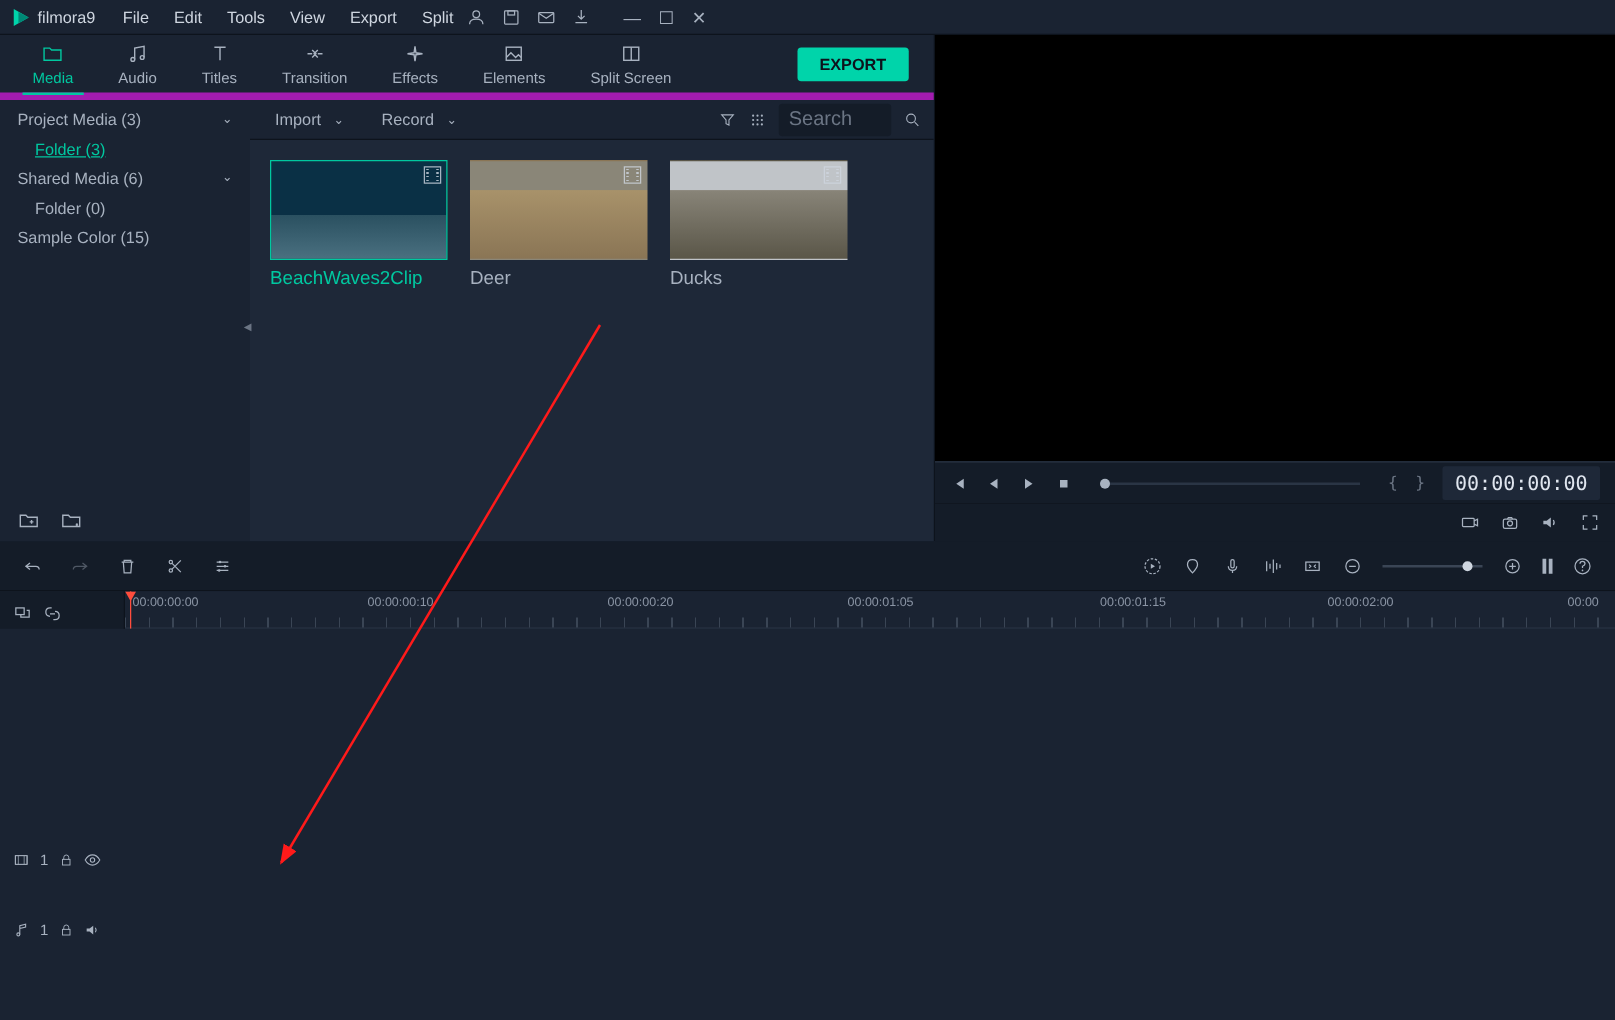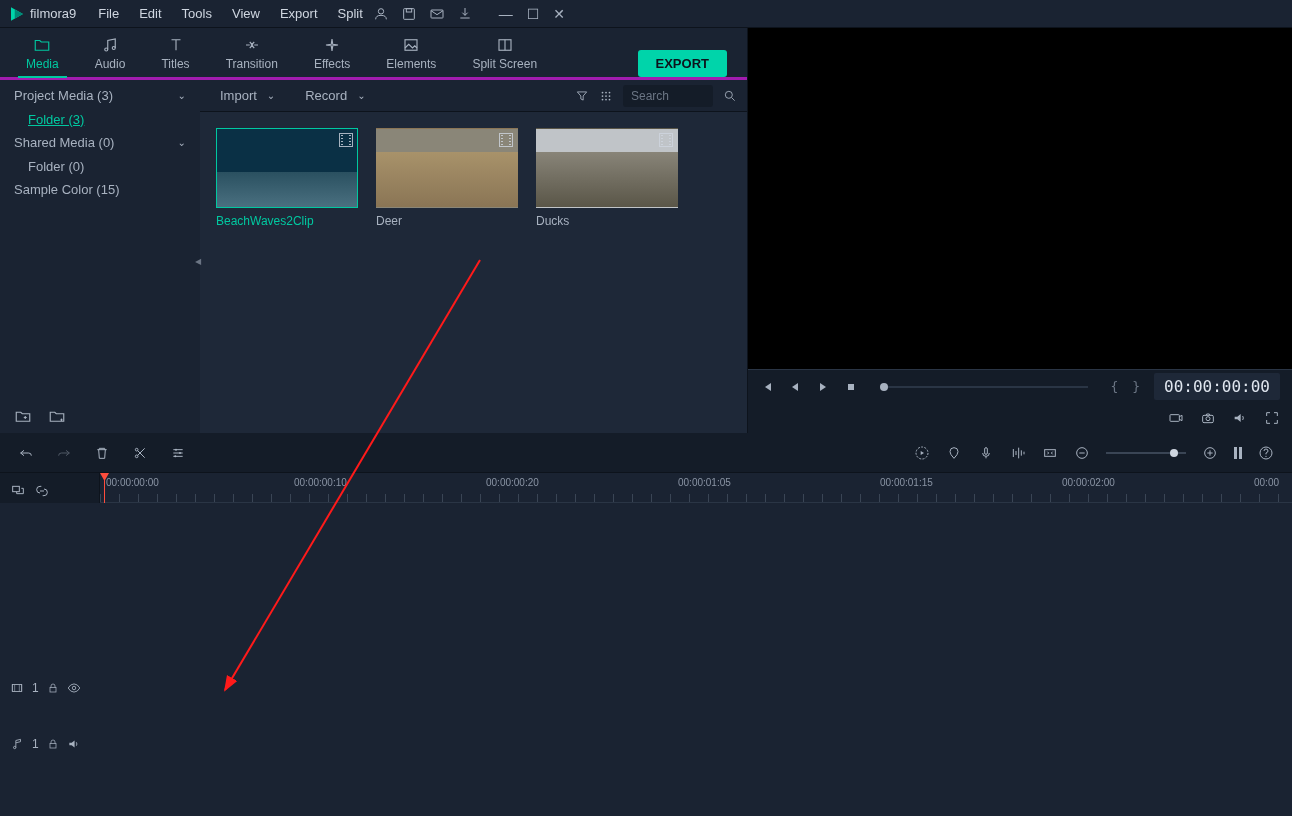--- a/index.html
+++ b/index.html
@@ -17,50 +17,50 @@
 .title-icon { width: 16px; height: 16px; cursor: pointer; fill: #a8b2c0; stroke: #a8b2c0; }
 .win-controls { display: flex; gap: 14px; margin-left: 14px; }
 .win-control { cursor: pointer; color: #a8b2c0; font-size: 14px; }
 
 
 .top-area { height: 405px; display: flex; }
 .left-panel { width: 748px; background: #1a2332; display: flex; flex-direction: column; border-right: 1px solid #0d131c; }
 .preview-panel { flex: 1; background: #000; display: flex; flex-direction: column; }
 
 
-.main-tabs { height: 52px; display: flex; align-items: flex-end; padding: 0 8px; border-bottom: 3px solid #a21caf; }
+.main-tabs { height: 52px; display: flex; align-items: center; padding: 0 8px; border-bottom: 6px solid #a21caf; }
 .main-tab { display: flex; flex-direction: column; align-items: center; justify-content: center; padding: 6px 18px; cursor: pointer; gap: 3px; position: relative; }
 .main-tab.active { color: #00c8a0; }
 .main-tab.active::after { content: ''; position: absolute; bottom: -1px; left: 10px; right: 10px; height: 2px; background: #00c8a0; }
 .tab-icon { width: 18px; height: 18px; }
 .tab-label { font-size: 12px; }
 .export-btn { margin-left: auto; margin-right: 12px; background: #00d4aa; color: #0d131c; padding: 6px 18px; border: none; font-weight: 600; font-size: 13px; cursor: pointer; border-radius: 3px; }
 
 
 .media-content { display: flex; flex: 1; overflow: hidden; }
 .media-sidebar { width: 200px; background: #1a2332; padding: 4px 0; position: relative; }
 .sidebar-row { padding: 2px 14px; cursor: pointer; display: flex; align-items: center; justify-content: space-between; font-size: 13px; line-height: 1.5; }
 .sidebar-sub { padding-left: 28px; }
 .sidebar-row.selected { text-decoration: underline; color: #00c8a0; text-align: center; }
 .sidebar-chevron { font-size: 10px; color: #a8b2c0; }
 .sidebar-bottom { position: absolute; bottom: 8px; left: 14px; display: flex; gap: 16px; }
 
 .media-main { flex: 1; background: #1e2838; display: flex; flex-direction: column; position: relative; }
 .media-toolbar { height: 32px; display: flex; align-items: center; padding: 0 10px; gap: 10px; background: #1a2332; border-bottom: 1px solid #0d131c; }
 .tb-dropdown { display: flex; align-items: center; gap: 10px; padding: 3px 10px; cursor: pointer; font-size: 13px; }
 .tb-spacer { flex: 1; }
-.search-box { background: #141c28; border: none; color: #a8b2c0; padding: 4px 8px; width: 90px; border-radius: 3px; font-size: 12px; }
+.search-box { background: #141c28; border: none; color: #a8b2c0; padding: 4px 8px; width: 90px; border-radius: 3px; font-size: 16px; }
 .search-box::placeholder { color: #6b7584; }
 
 .media-grid { padding: 16px; display: flex; gap: 18px; flex-wrap: wrap; align-content: flex-start; }
 .media-item { width: 142px; cursor: pointer; }
 .media-thumb { width: 142px; height: 80px; background: #2a3545; position: relative; border: 1px solid transparent; }
 .media-item.selected .media-thumb { border: 1px solid #00c8a0; }
 .media-item.selected .media-label { color: #00c8a0; }
-.media-label { margin-top: 6px; font-size: 12px; }
+.media-label { margin-top: 6px; font-size: 15px; }
 .clip-icon { position: absolute; top: 4px; right: 4px; width: 14px; height: 14px; border: 1px solid #cfd6e0; display: flex; opacity: 0.8; }
 .clip-icon::before, .clip-icon::after { content: ''; width: 2px; background: repeating-linear-gradient(#cfd6e0 0 1px, transparent 1px 3px); position: absolute; top: 1px; bottom: 1px; }
 .clip-icon::before { left: 1px; }
 .clip-icon::after { right: 1px; }
 .collapse-handle { position: absolute; left: -5px; top: 170px; width: 10px; height: 22px; color: #6b7584; font-size: 8px; cursor: pointer; display: flex; align-items: center; }
 
 
 .preview-display { flex: 1; background: #000; }
 .preview-controls { height: 34px; background: #141c28; border-top: 1px solid #2a3545; display: flex; align-items: center; padding: 0 12px; gap: 14px; }
 .pc-btn { cursor: pointer; width: 14px; height: 14px; display: flex; align-items: center; justify-content: center; }
@@ -202,21 +202,21 @@
 
       <div class="media-sidebar">
         <div class="sidebar-row">
             <span>Project Media (3)</span>
             <span class="sidebar-chevron">⌄</span>
           </div>
         <div class="sidebar-row sidebar-sub selected">
             <span>Folder (3)</span>
           </div>
         <div class="sidebar-row">
-            <span>Shared Media (0)</span>
+            <span>Shared Media (6)</span>
             <span class="sidebar-chevron">⌄</span>
           </div>
         <div class="sidebar-row sidebar-sub">
             <span>Folder (0)</span>
           </div>
         <div class="sidebar-row">
             <span>Sample Color (15)</span>
           </div>
         <div class="sidebar-bottom">
           <svg width="18" height="18" viewBox="0 0 24 24">

